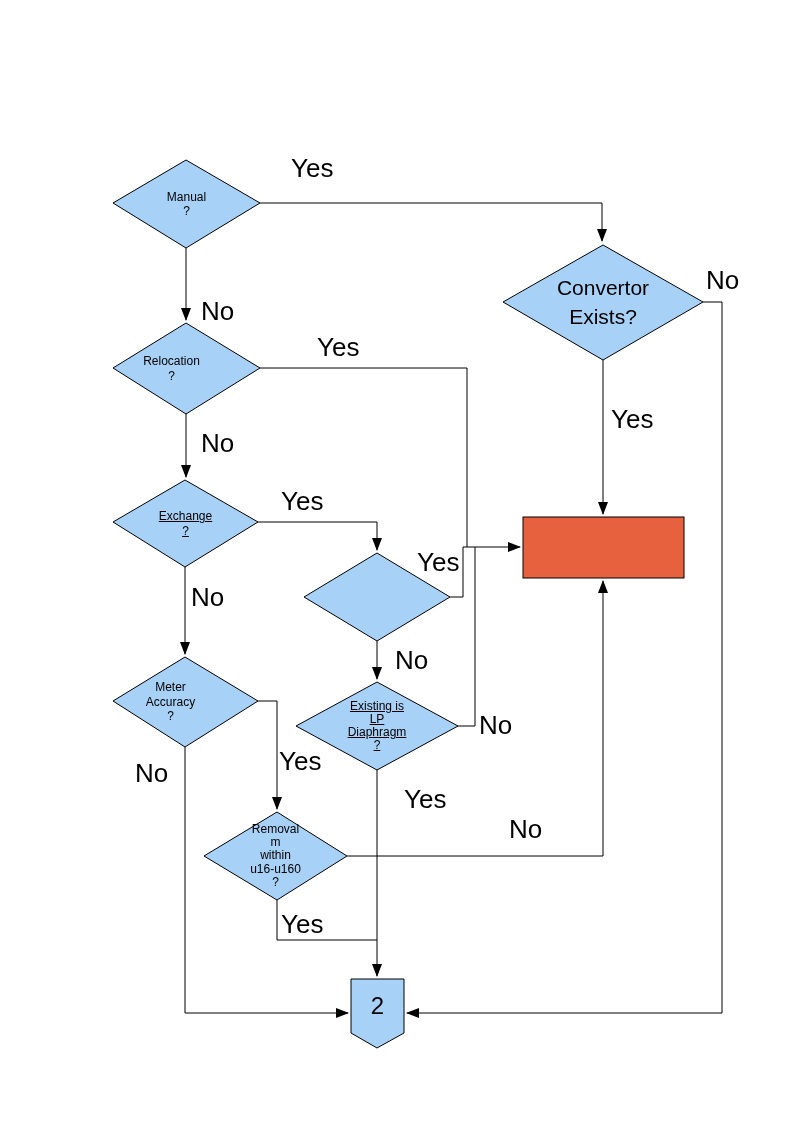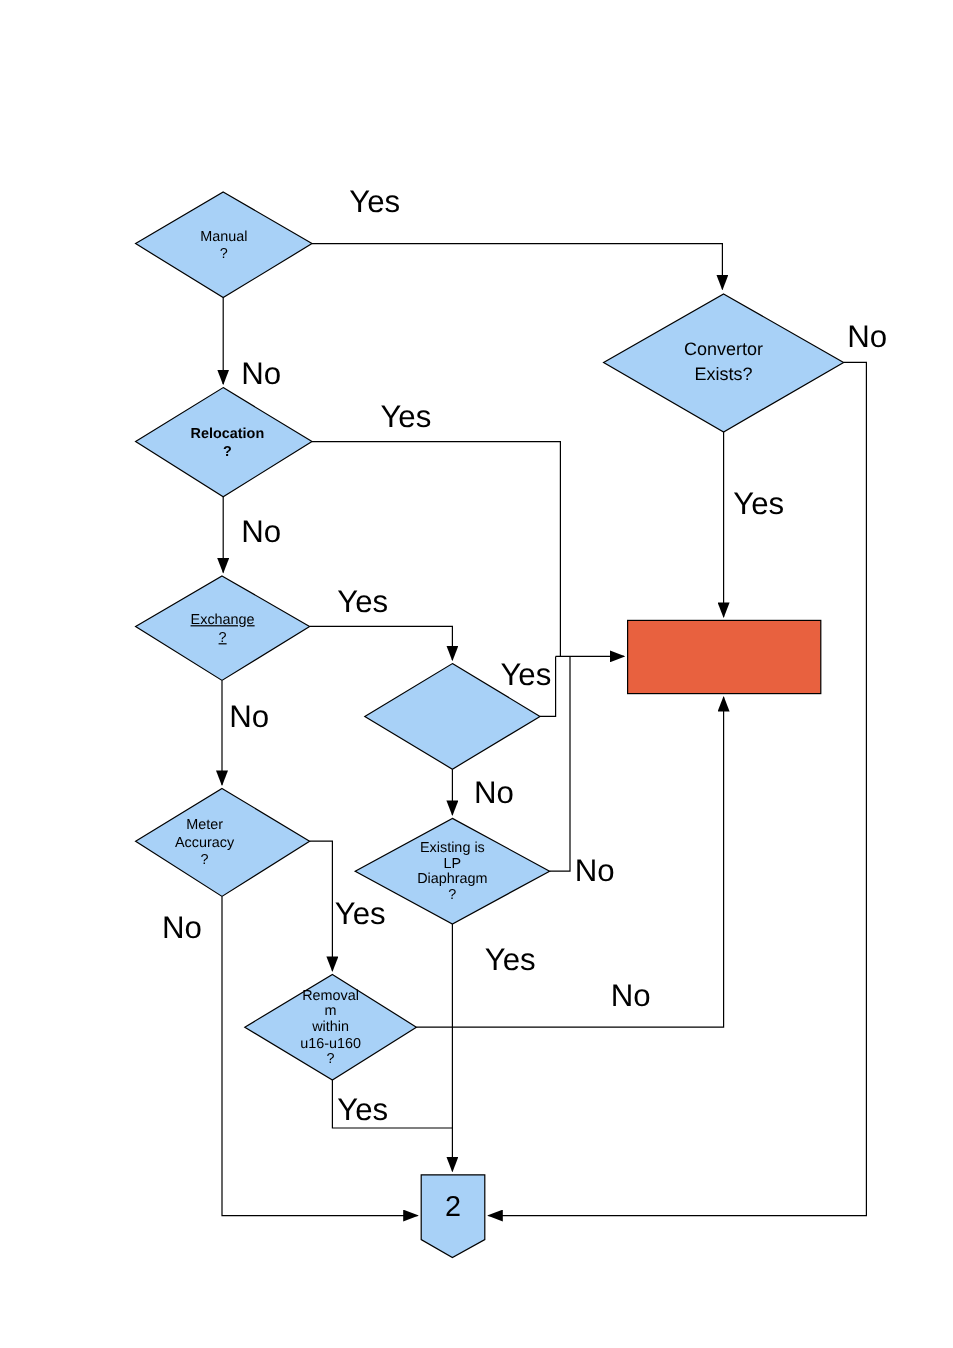--- a/index.html
+++ b/index.html
@@ -44,21 +44,21 @@
     display: flex;
     align-items: center;
     justify-content: center;
     text-align: center;
     white-space: pre-line;
     font-size: 12px;
     line-height: 1.2;
     color: var(--text);
     pointer-events: none;
   }
-  .node-label.big { font-size: 15px; line-height: 1.35; }
+  .node-label.big { font-size: 21px; line-height: 1.35; }
   .node-label.process-label { font-size: 22px; line-height: 1.25; }
   .node-label.connector-label { font-size: 24px; }
   .edge-label {
     position: absolute;
     font-size: 26px;
     line-height: 1;
     color: var(--text);
     pointer-events: none;
   }
 </style>
@@ -101,28 +101,28 @@
     <polygon class="shape" points="377,682 458,726 377,770 296,726"></polygon>
     <polygon class="shape" points="277,812 347,856 277,900 204,856"></polygon>
     <rect class="process" x="523" y="517" width="161" height="61"></rect>
     <polygon class="shape" points="351,979 404,979 404,1033 377,1048 351,1033"></polygon>
   </svg>
 
   <div class="node-label" style="left:113px; top:160px; width:147px; height:88px;">Manual
 ?</div>
   <div class="node-label big" style="left:503px; top:245px; width:200px; height:115px;">Convertor
 Exists?</div>
-  <div class="node-label" style="left:116px; top:323px; width:147px; height:91px;font-weight:bold;">Relocation
+  <div class="node-label" style="left:98px; top:323px; width:147px; height:91px;">Relocation
 ?</div>
   <div class="node-label" style="left:113px; top:480px; width:145px; height:87px;text-decoration:underline;">Exchange
 ?</div>
   <div class="node-label" style="left:98px; top:657px; width:145px; height:90px;">Meter
 Accuracy
 ?</div>
-  <div class="node-label" style="left:296px; top:682px; width:162px; height:88px; line-height:1.1;">Existing is
+  <div class="node-label" style="left:296px; top:682px; width:162px; height:88px; line-height:1.1;text-decoration:underline;">Existing is
 LP
 Diaphragm
 ?</div>
   <div class="node-label" style="left:204px; top:812px; width:143px; height:88px; line-height:1.1;">Removal
 m
 within
 u16-u160
 ?</div>
   <div class="node-label connector-label" style="left:351px; top:979px; width:53px; height:54px;">2</div>
 

